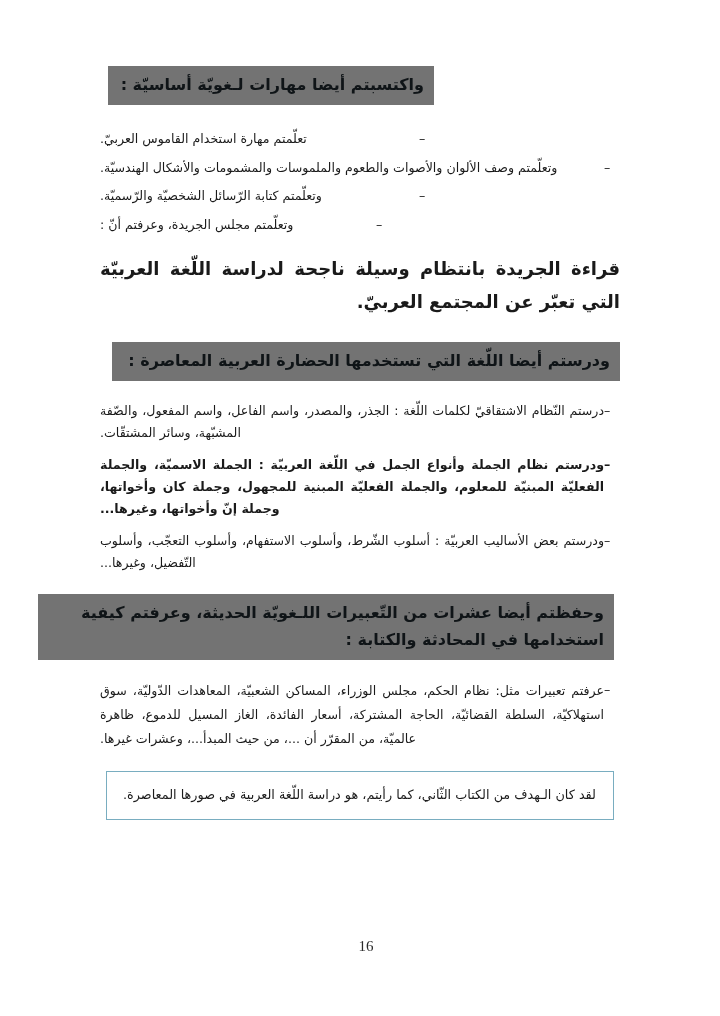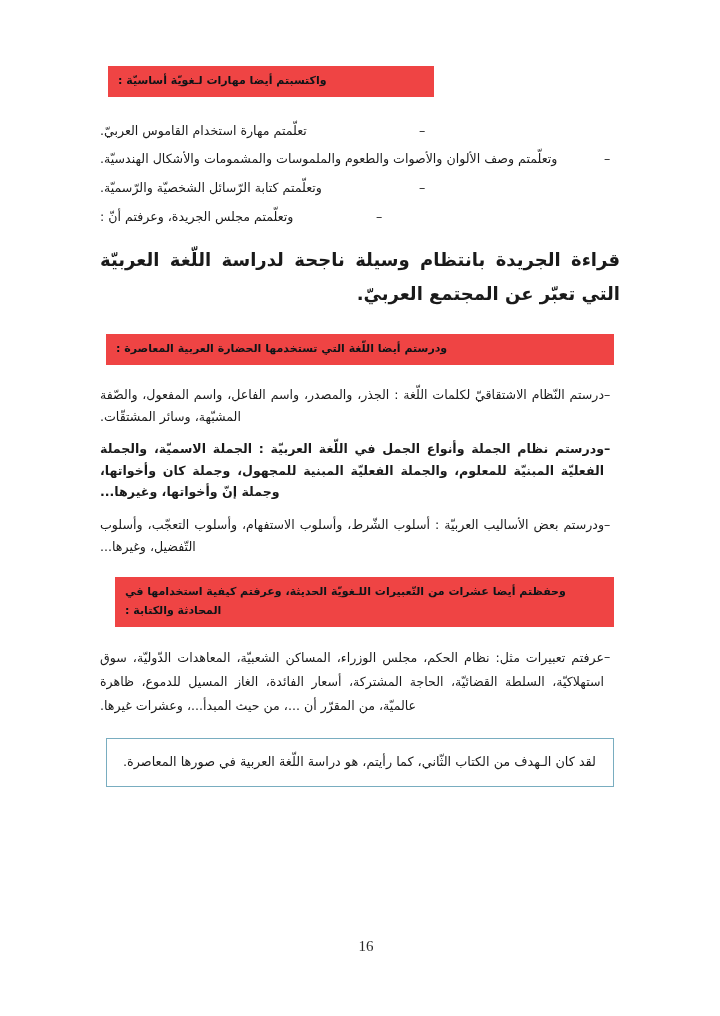--- a/index.html
+++ b/index.html
@@ -26,41 +26,40 @@
   .content {
     position: absolute;
     left: 100px;
     right: 100px;
     top: 66px;
     width: 520px;
   }
 
   
   .hl-band {
-    background: #ef4444;
+    background: #737373;
     color: #0f1417;
     font-weight: bold;
-    font-size: 11px;
+    font-size: 16px;
     line-height: 1.62;
     padding: 6px 10px 7px 10px;
-    text-align: left;
+    text-align: right;
     box-sizing: border-box;
     letter-spacing: 0.1px;
   }
   .hl-1 {
     margin-right: 186px;   
     margin-left: 0px;
     width: 326px;
   }
   .hl-2 {
     width: 508px;
-    margin-right: 6px;
   }
   .hl-3 {
-    width: 499px;
+    width: 576px;
     margin-right: 6px;
     line-height: 1.68;
   }
 
   
   .bullets {
     margin: 0;
     padding: 0;
     list-style: none;
   }

